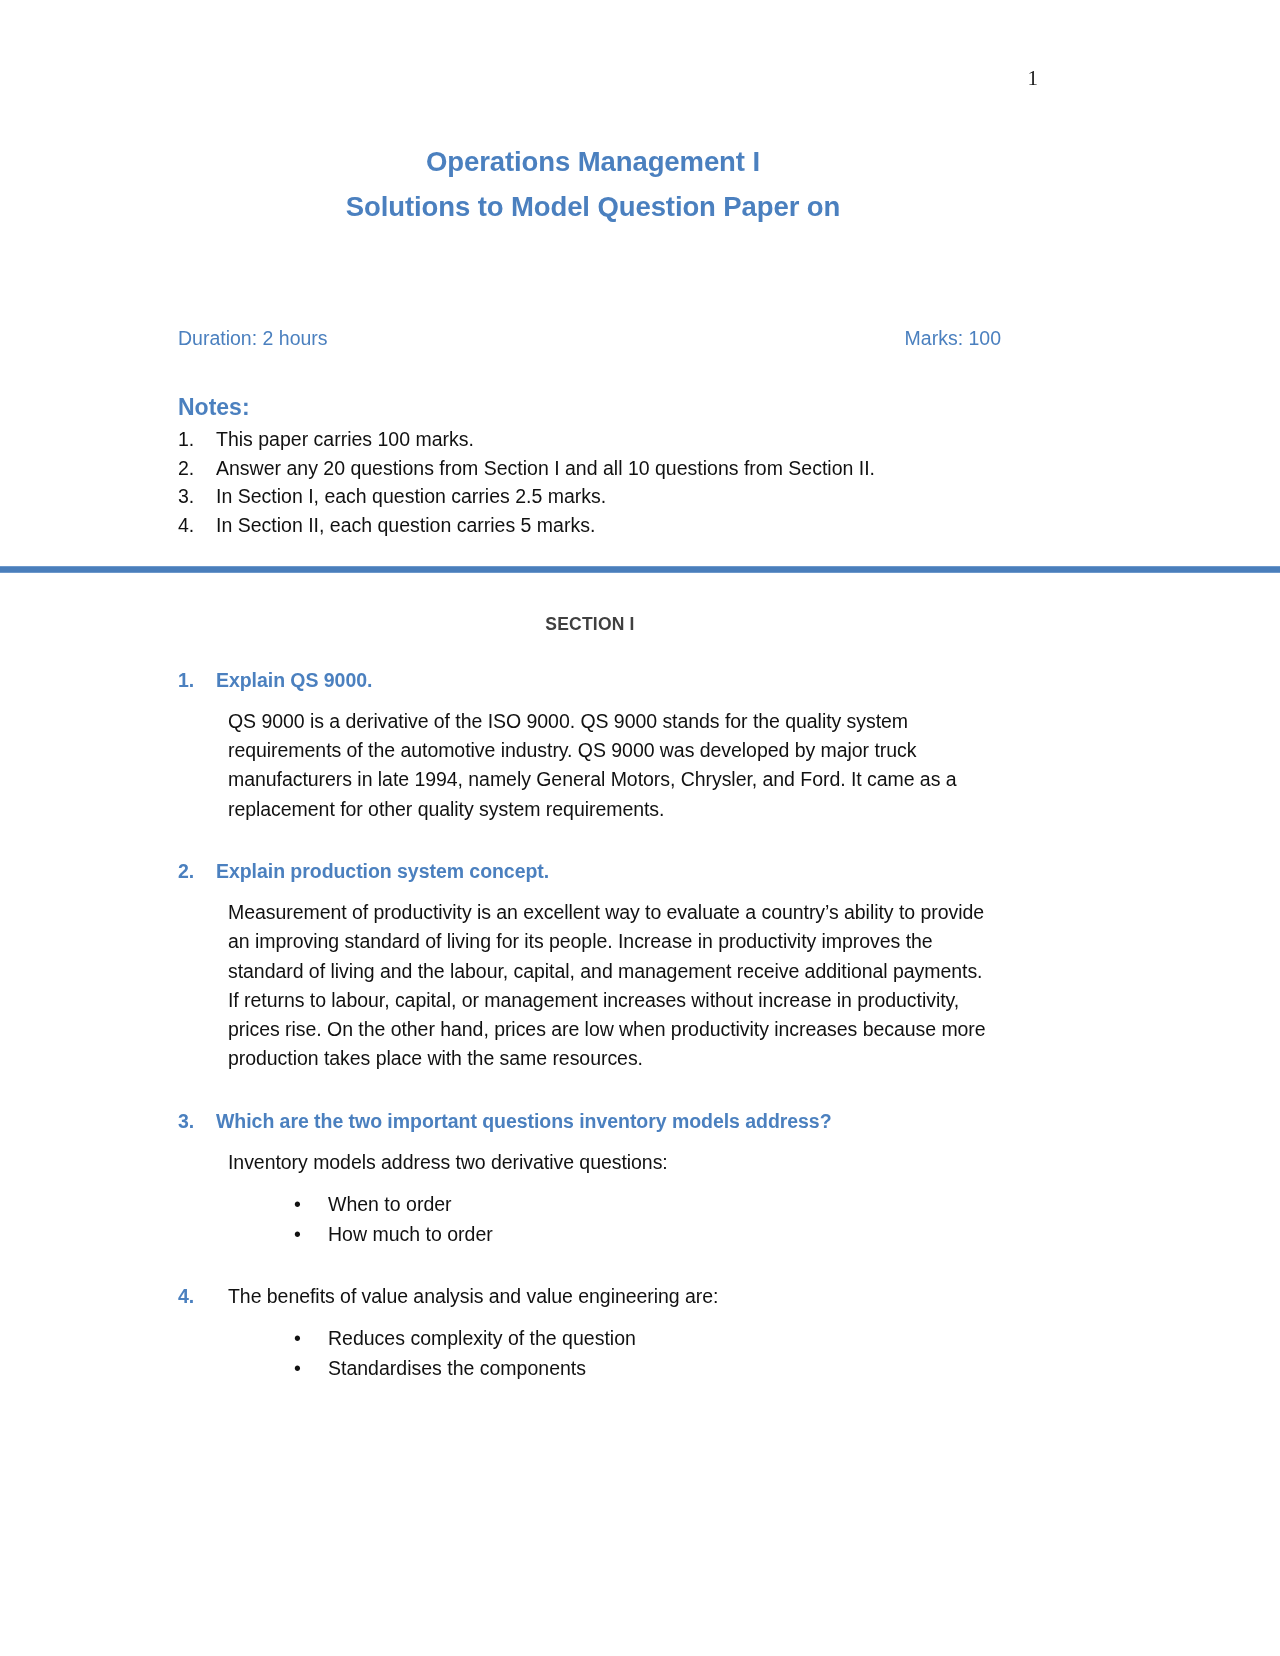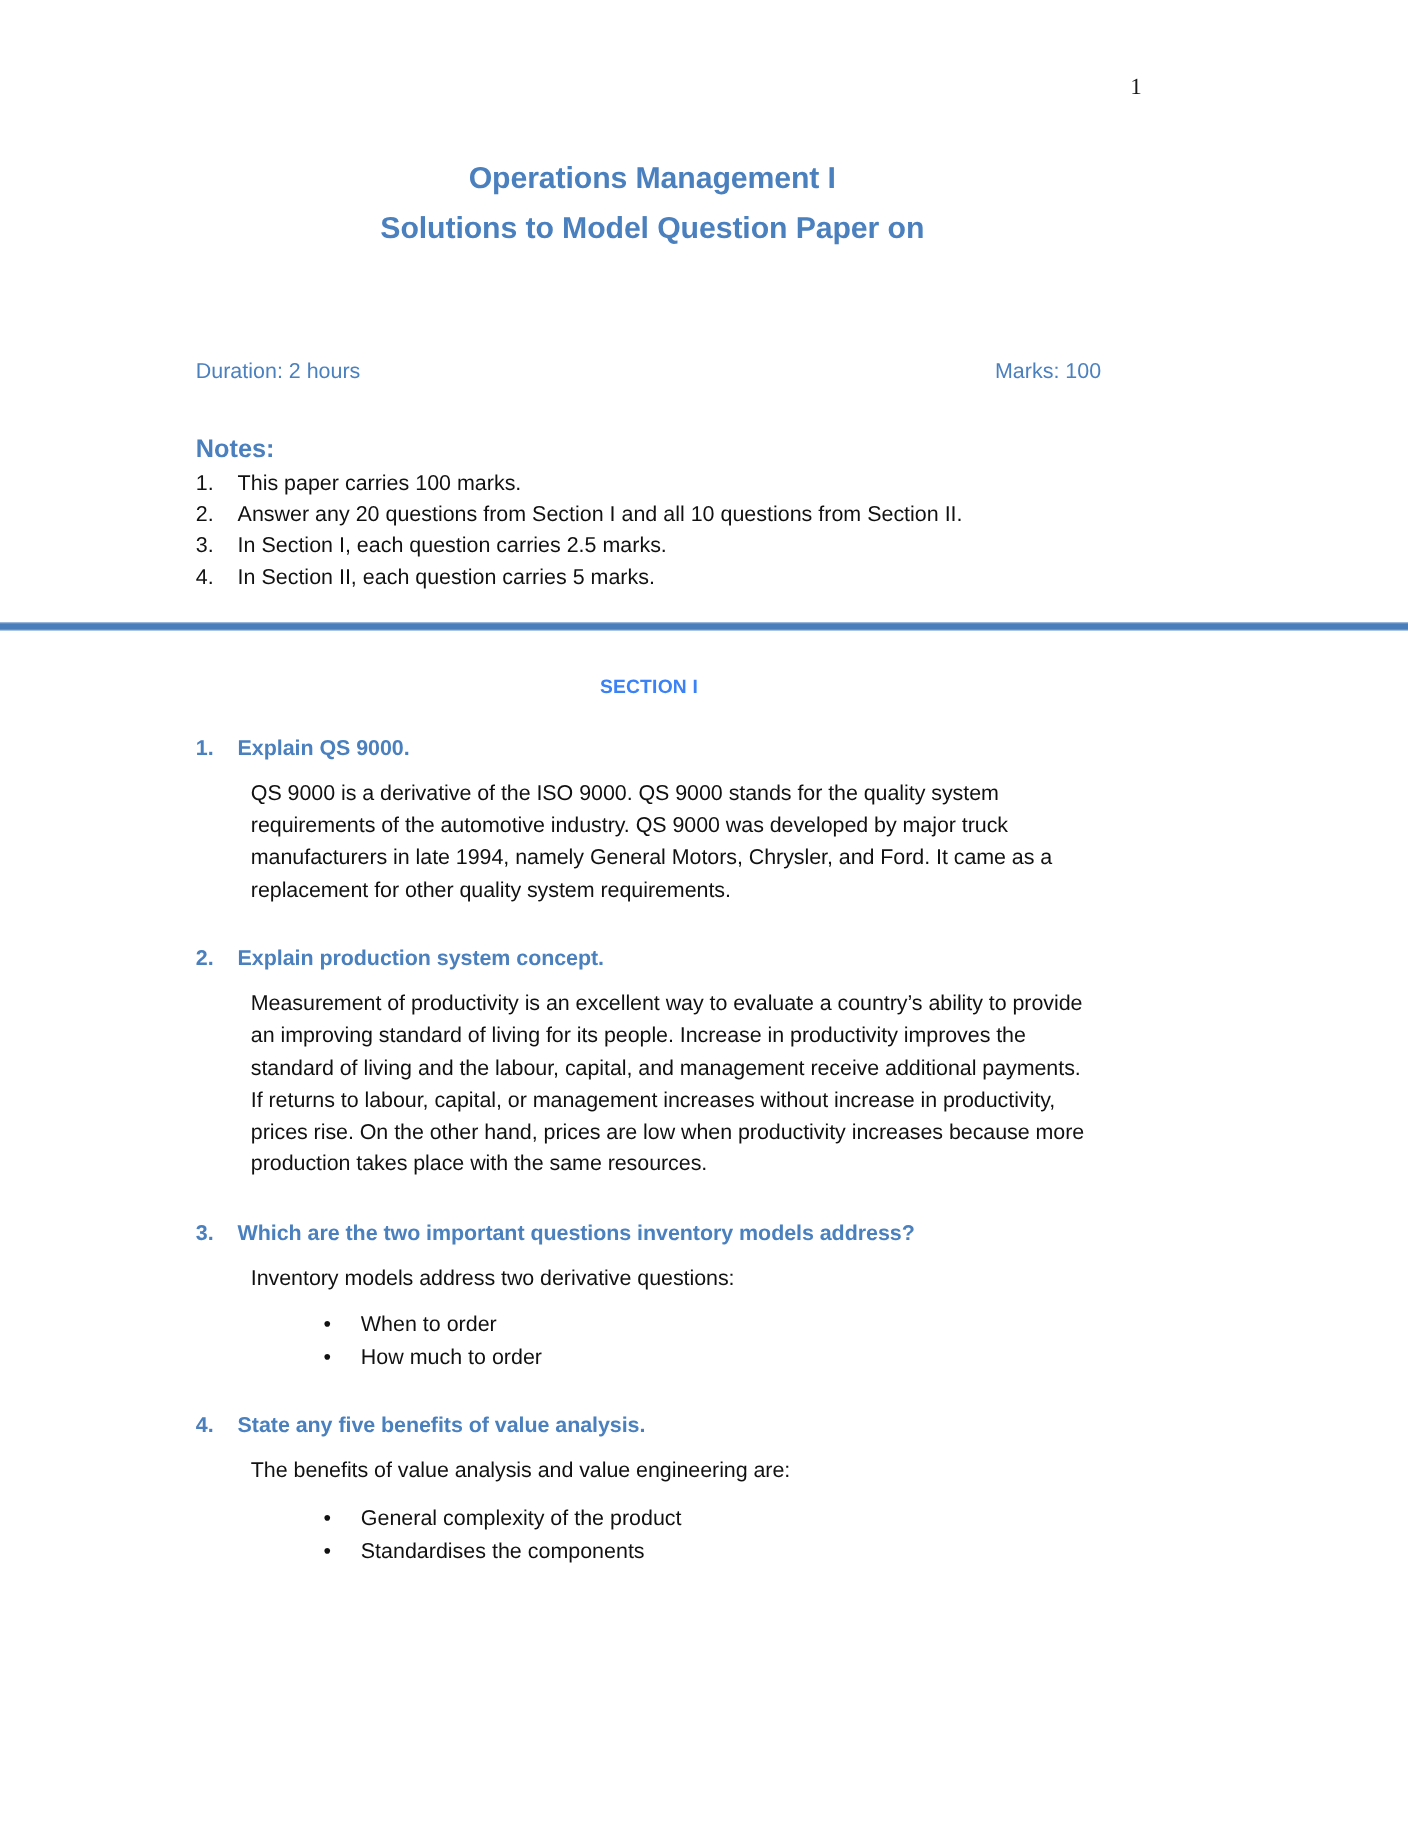--- a/index.html
+++ b/index.html
@@ -108,21 +108,21 @@
     border-top: 1px solid #6d98cb;
     border-bottom: 1px solid #6d98cb;
     box-sizing: content-box;
   }
 
   
   .section-block { position: absolute; left: 178px; top: 612px; width: 824px; }
 
   .section-title {
     text-align: center;
-    color: #3b82f6;
+    color: #404040;
     font-weight: bold;
     font-size: 17.5px;
     letter-spacing: 0.2px;
     line-height: 1.4;
   }
 
   .attempt-row {
     display: flex;
     justify-content: space-between;
     align-items: baseline;
@@ -266,26 +266,25 @@
           </li>
           <li>
             <span class="bullet-dot">•</span>
             <span>How much to order</span>
           </li>
         </ul>
       </li>
 
       <li class="qa-item">
         <span class="q-marker">4.</span>
-        <div class="q-title">State any five benefits of value analysis.</div>
         <p class="q-body">The benefits of value analysis and value engineering are:</p>
         <ul class="q-bullets">
           <li>
             <span class="bullet-dot">•</span>
-            <span>General complexity of the product</span>
+            <span>Reduces complexity of the question</span>
           </li>
           <li>
             <span class="bullet-dot">•</span>
             <span>Standardises the components</span>
           </li>
         </ul>
       </li>
 
     </ol>
 

